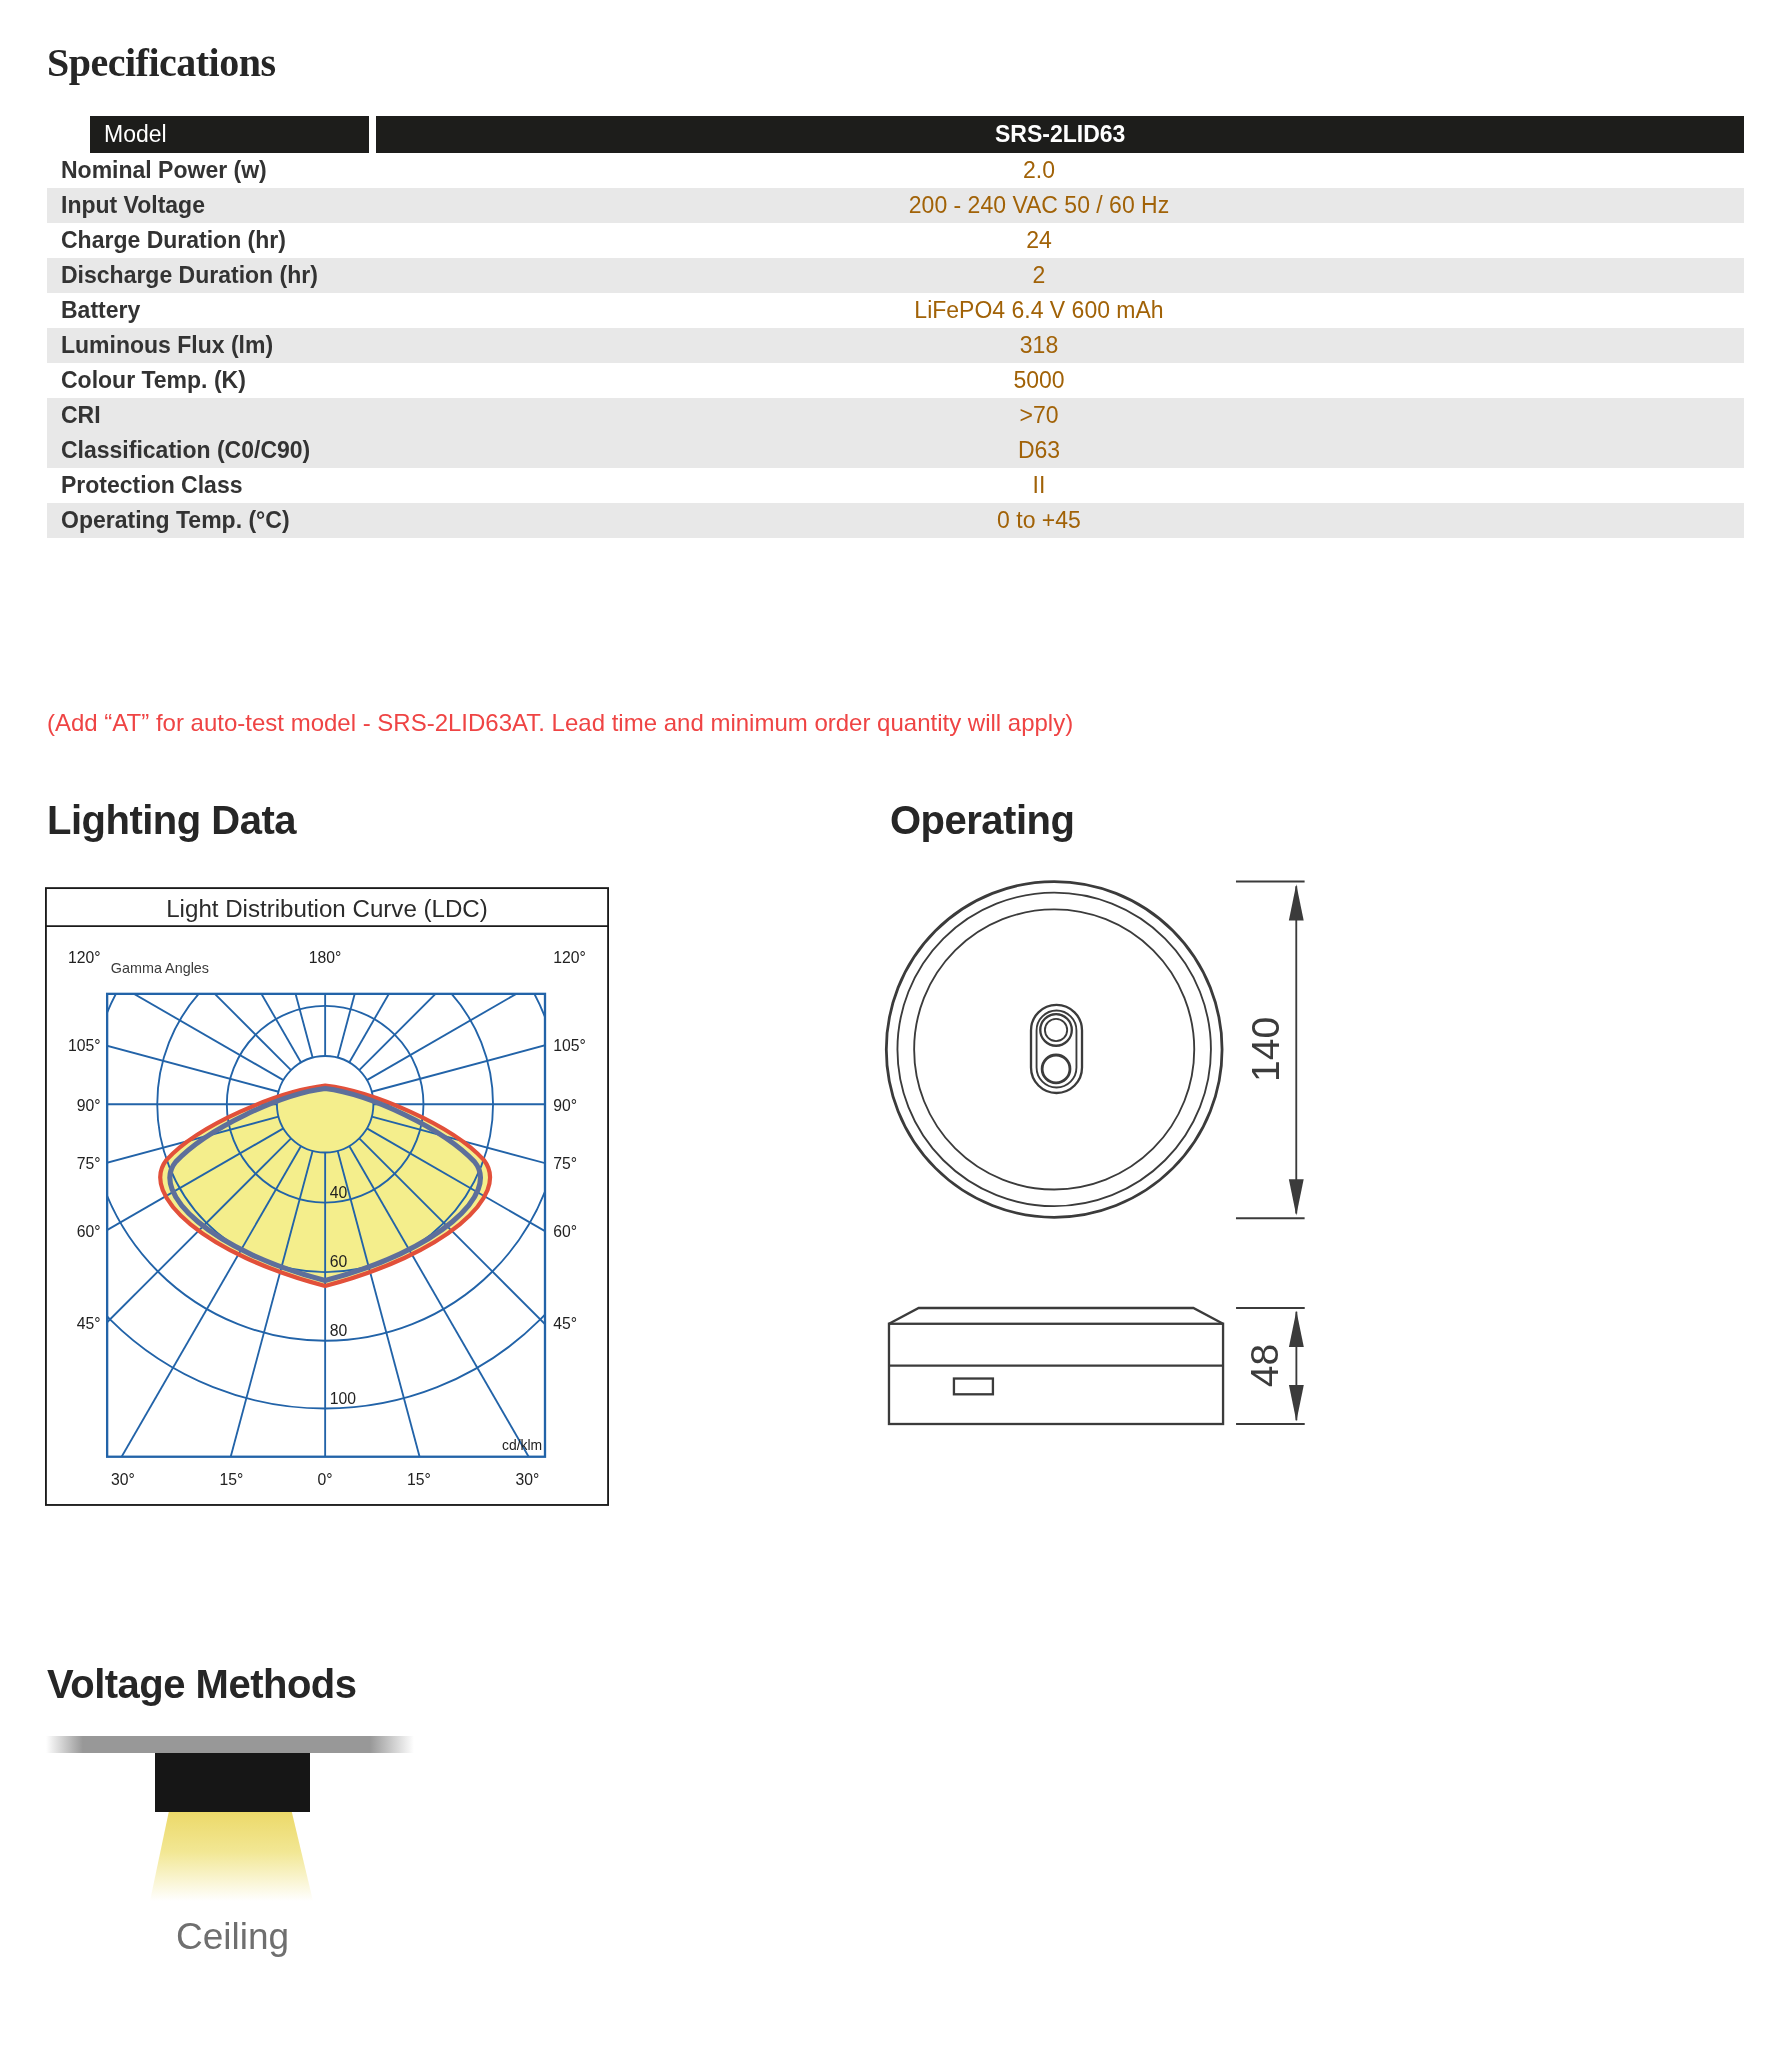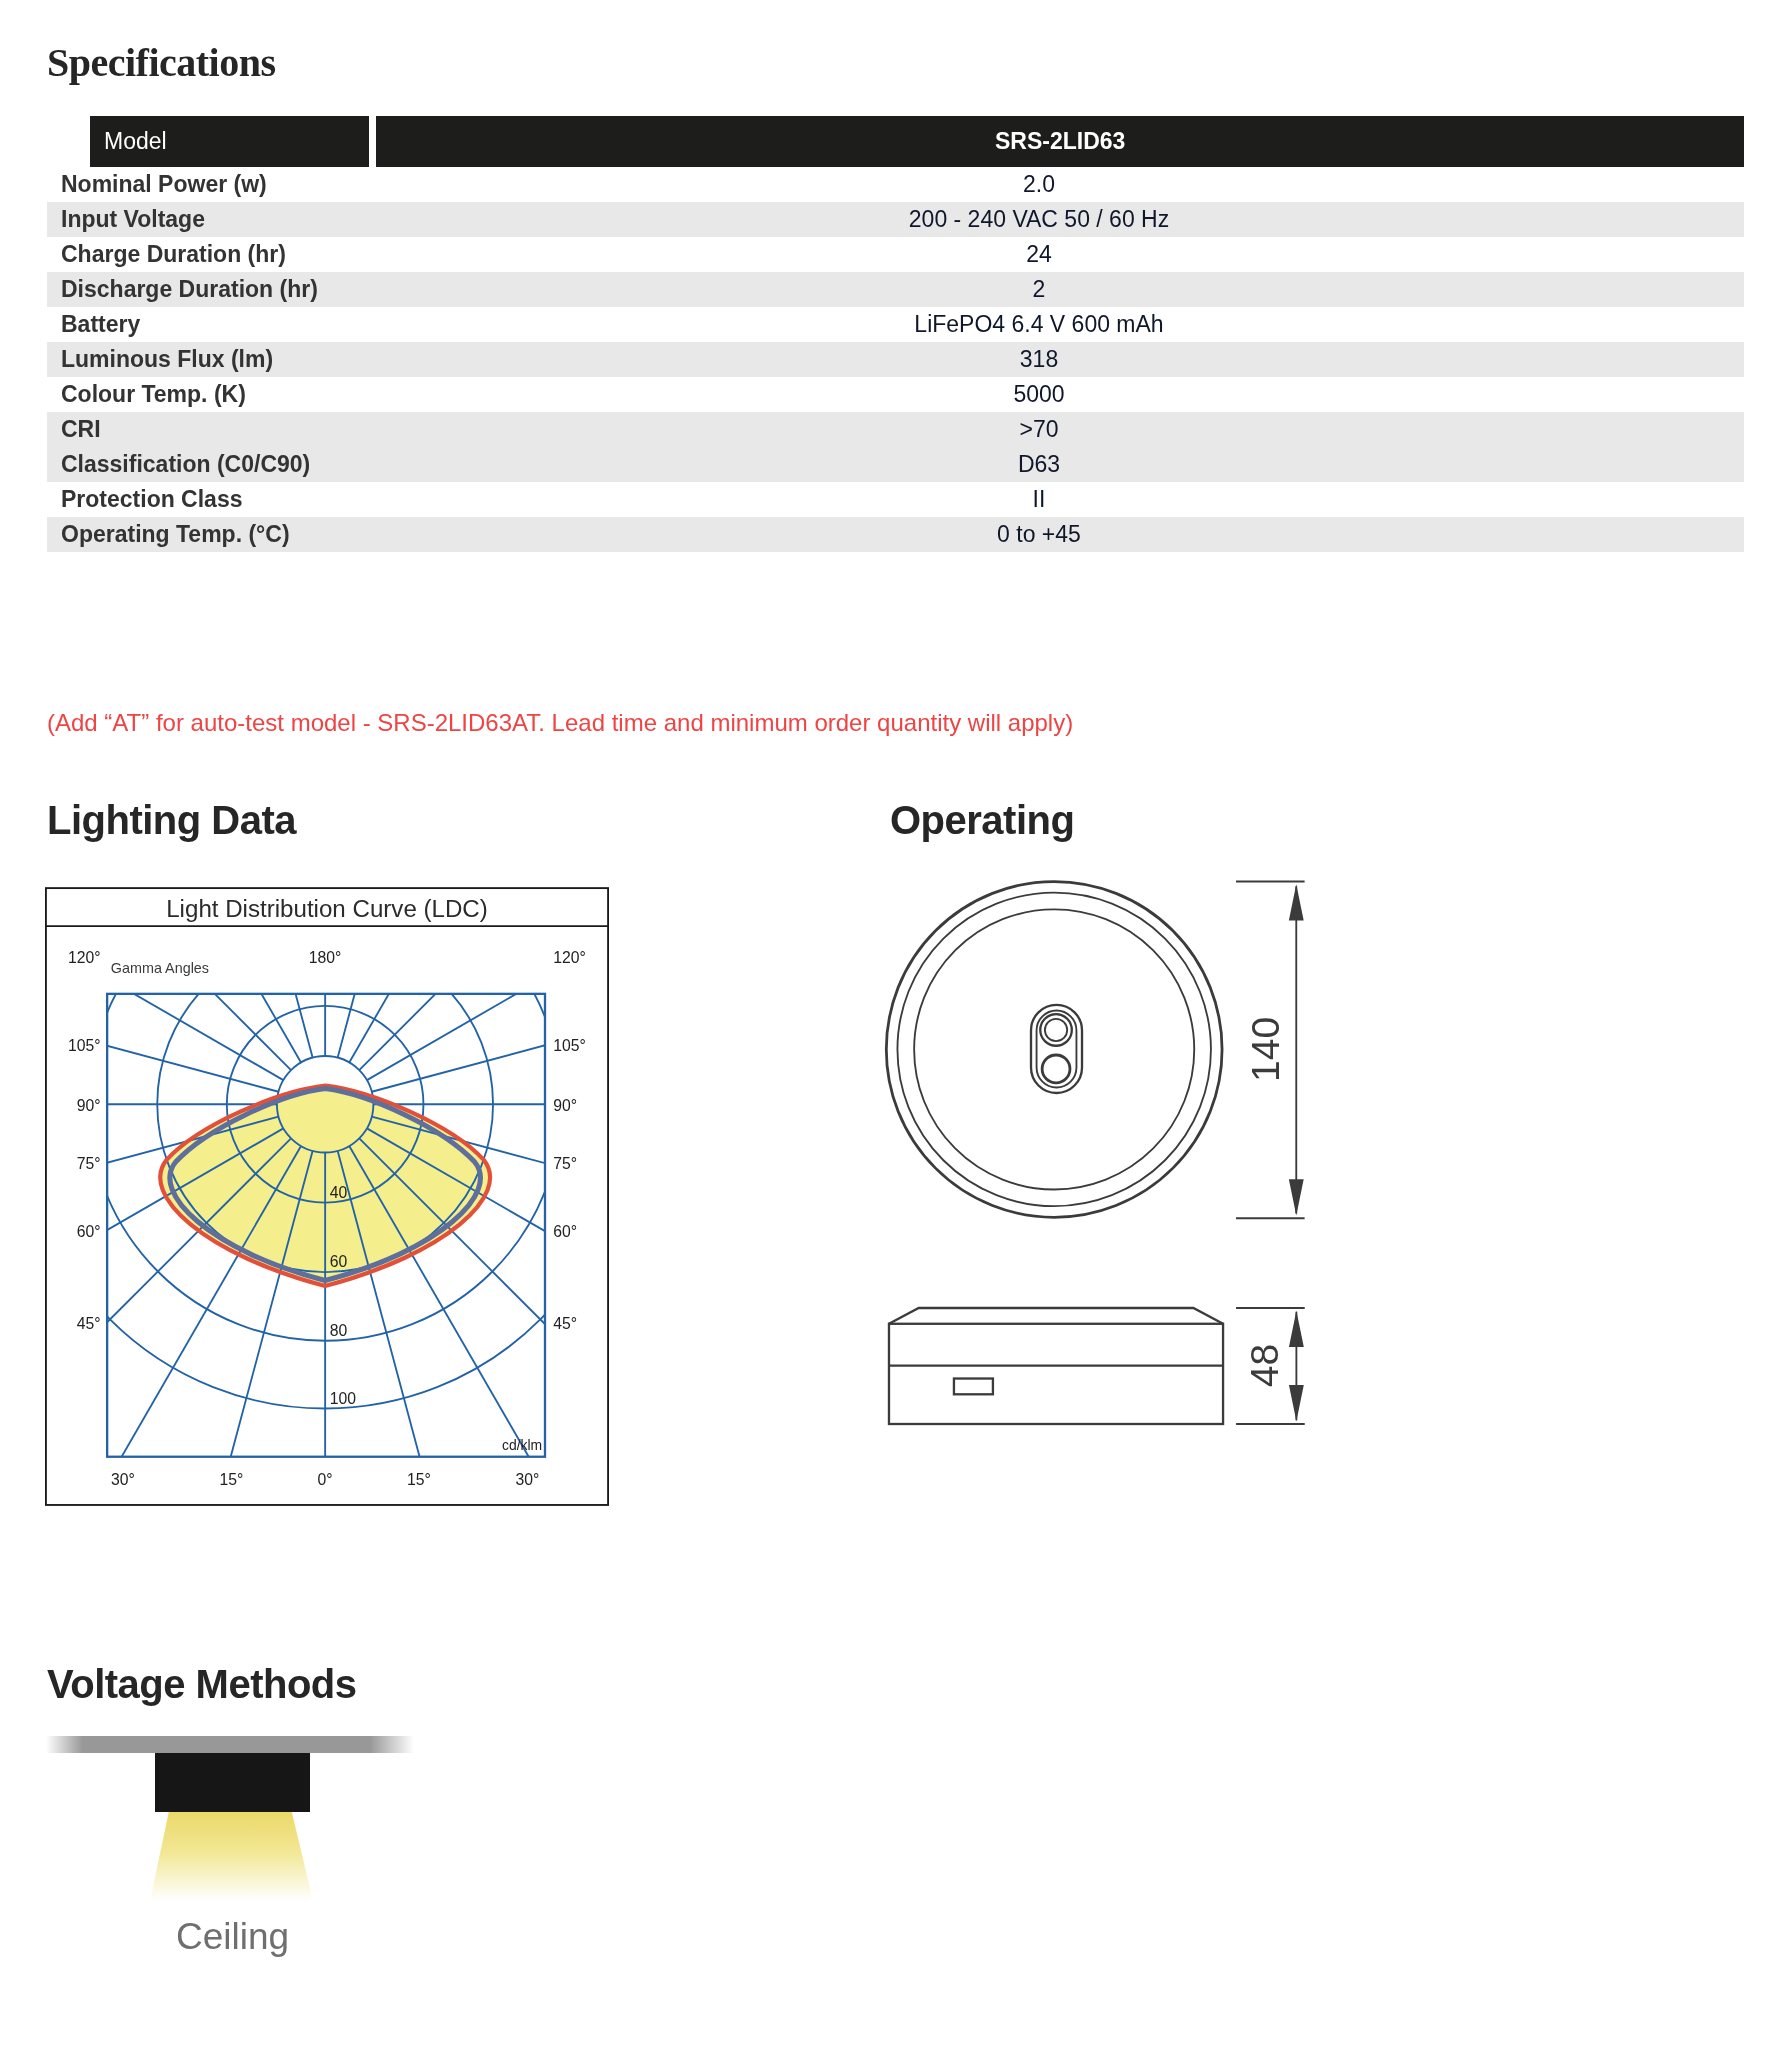--- a/index.html
+++ b/index.html
@@ -8,29 +8,29 @@
     font-family:"Liberation Sans", sans-serif;
     color:#2b2b2b;overflow:hidden;
   }
   .abs{position:absolute;}
   .section-heading{
     position:absolute;left:47px;
     font-size:40px;font-weight:700;color:#262626;letter-spacing:-0.5px;
   }
   
   #spec-table{position:absolute;left:47px;top:116px;width:1697px;}
-  .spec-header{display:flex;height:51px;padding-left:43px;}
+  .spec-header{display:flex;height:37px;padding-left:43px;}
   .spec-header .hcell{background:#1d1d1b;color:#ffffff;font-size:23px;display:flex;align-items:center;}
   .spec-header .hlabel{width:279px;padding-left:14px;box-sizing:border-box;}
   .spec-header .hgap{width:7.4px;background:#ffffff;}
   .spec-header .hvalue{flex:1;justify-content:center;font-weight:700;}
   .spec-row{display:flex;height:35px;align-items:center;font-size:23px;}
   .spec-row.alt{background:#e8e8e8;}
   .spec-label{width:287px;padding-left:14px;box-sizing:border-box;font-weight:700;color:#333333;}
-  .spec-value{flex:1;text-align:center;color:#0f172a;}
+  .spec-value{flex:1;text-align:center;color:#a16207;}
   #spec-note{position:absolute;left:47px;top:709px;font-size:24px;color:#ef4444;}
   
   #ceiling-bar{position:absolute;left:46px;top:1736px;width:368px;height:16.7px;
     background:linear-gradient(90deg, rgba(152,152,152,0) 0%, #989898 10%, #989898 88%, rgba(152,152,152,0) 100%);}
   #fixture-block{position:absolute;left:155px;top:1753px;width:155px;height:59px;background:#161616;}
   #light-beam{position:absolute;left:150px;top:1812px;width:163px;height:89px;
     background:linear-gradient(180deg,#ecd969 0%,#f2e794 45%,rgba(250,246,215,0) 100%);
     clip-path:polygon(11.5% 0, 87% 0, 100% 100%, 0 100%);}
   #ceiling-label{position:absolute;left:121px;top:1916px;width:223px;text-align:center;
     font-size:37px;color:#6f6f6f;font-weight:400;}

